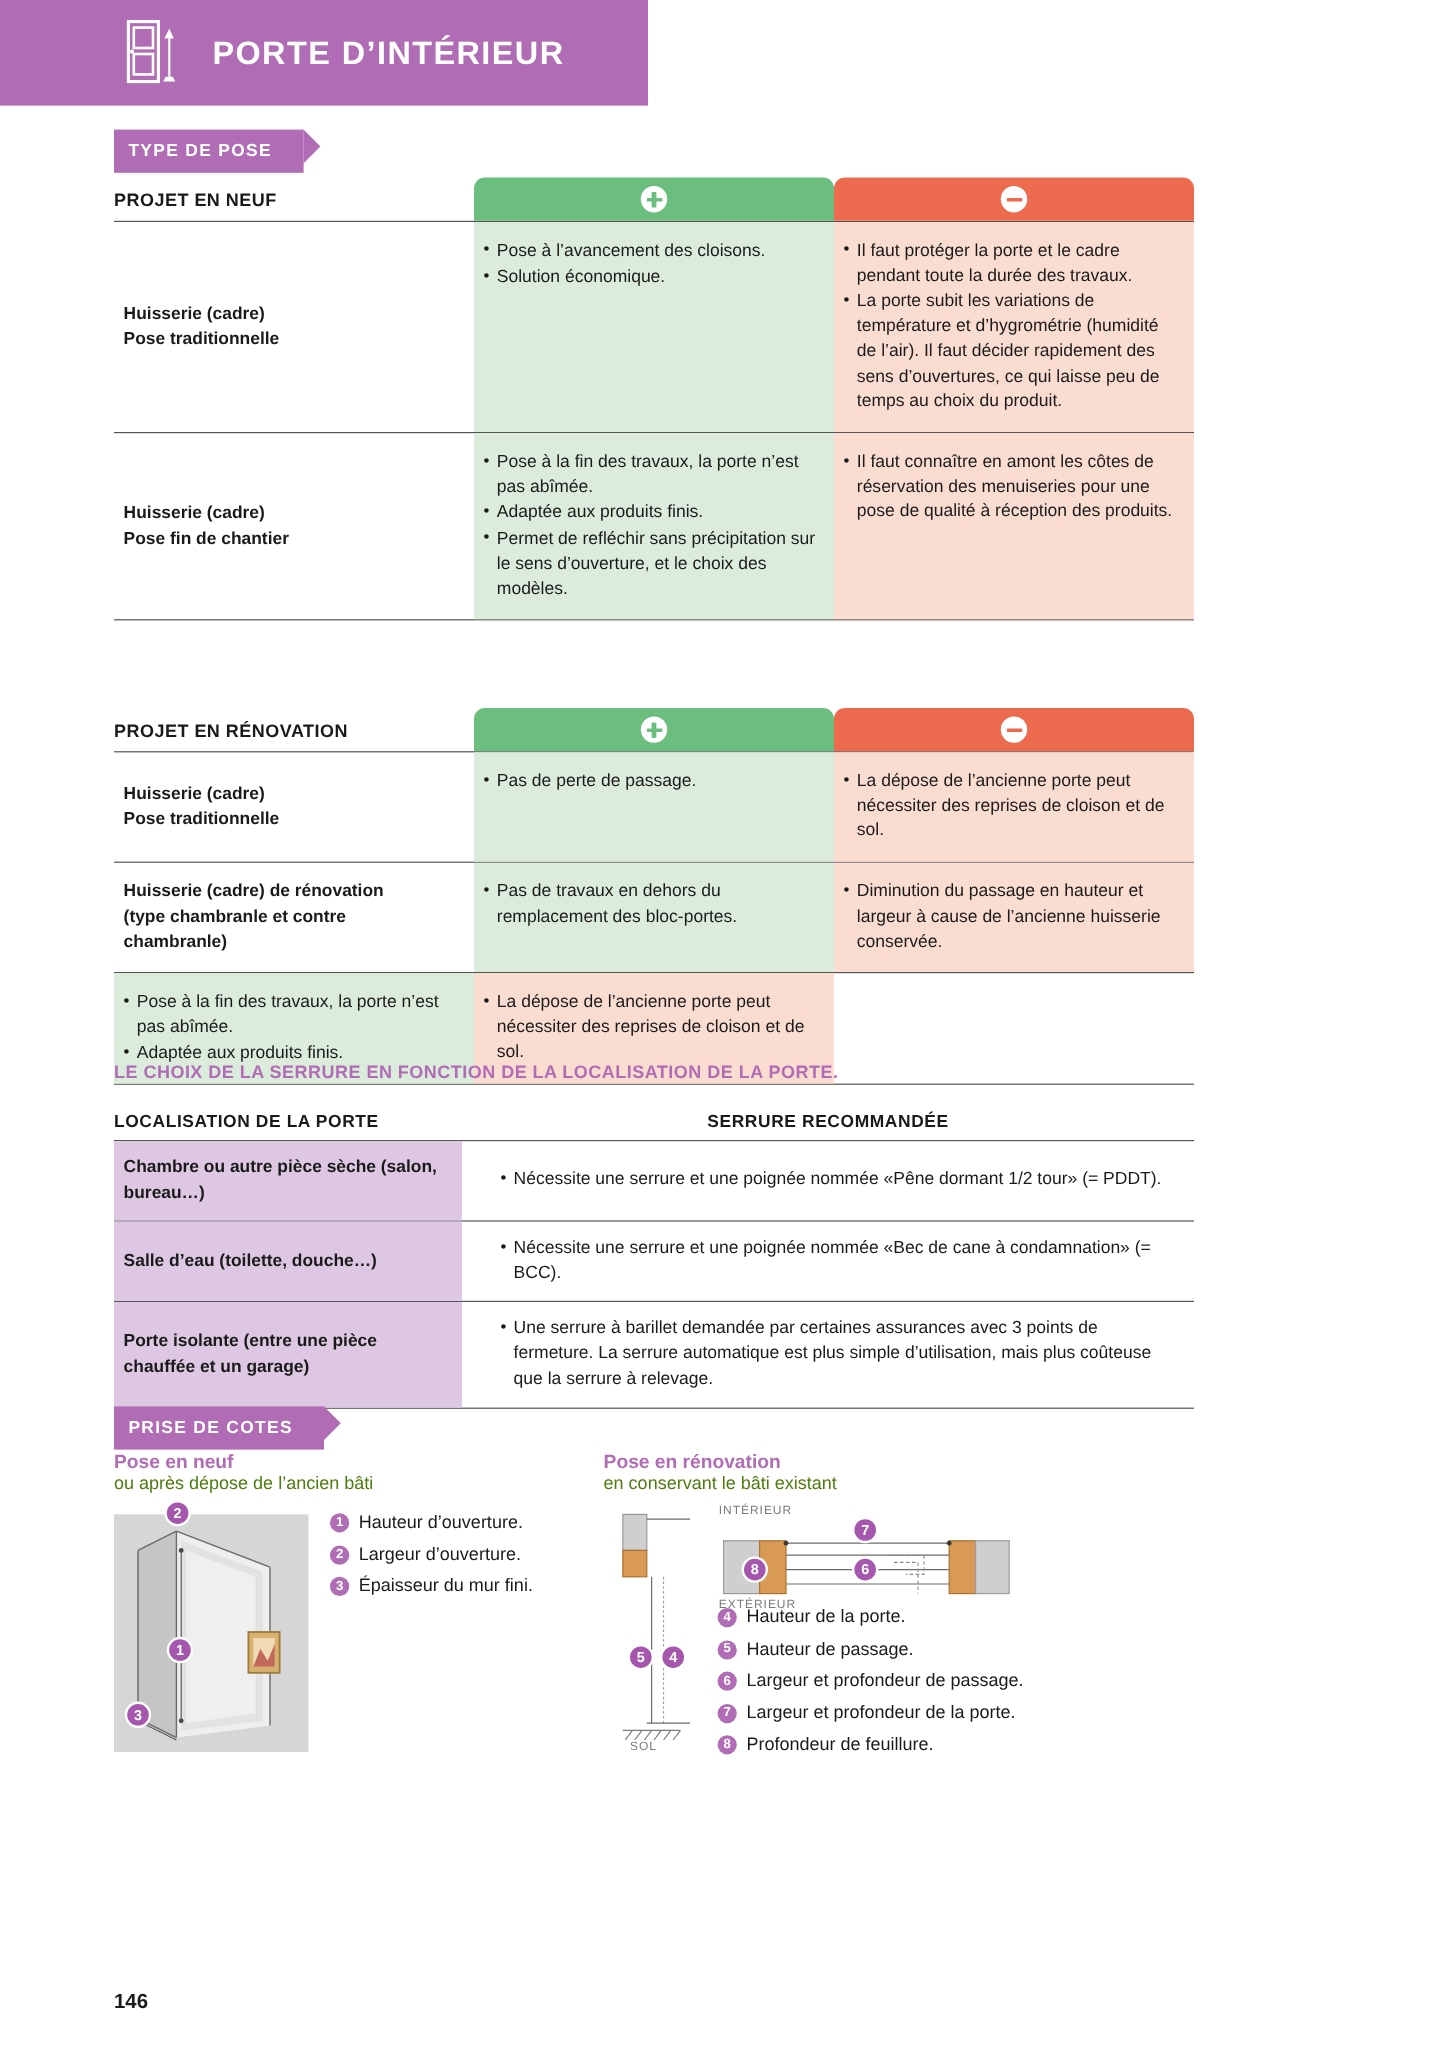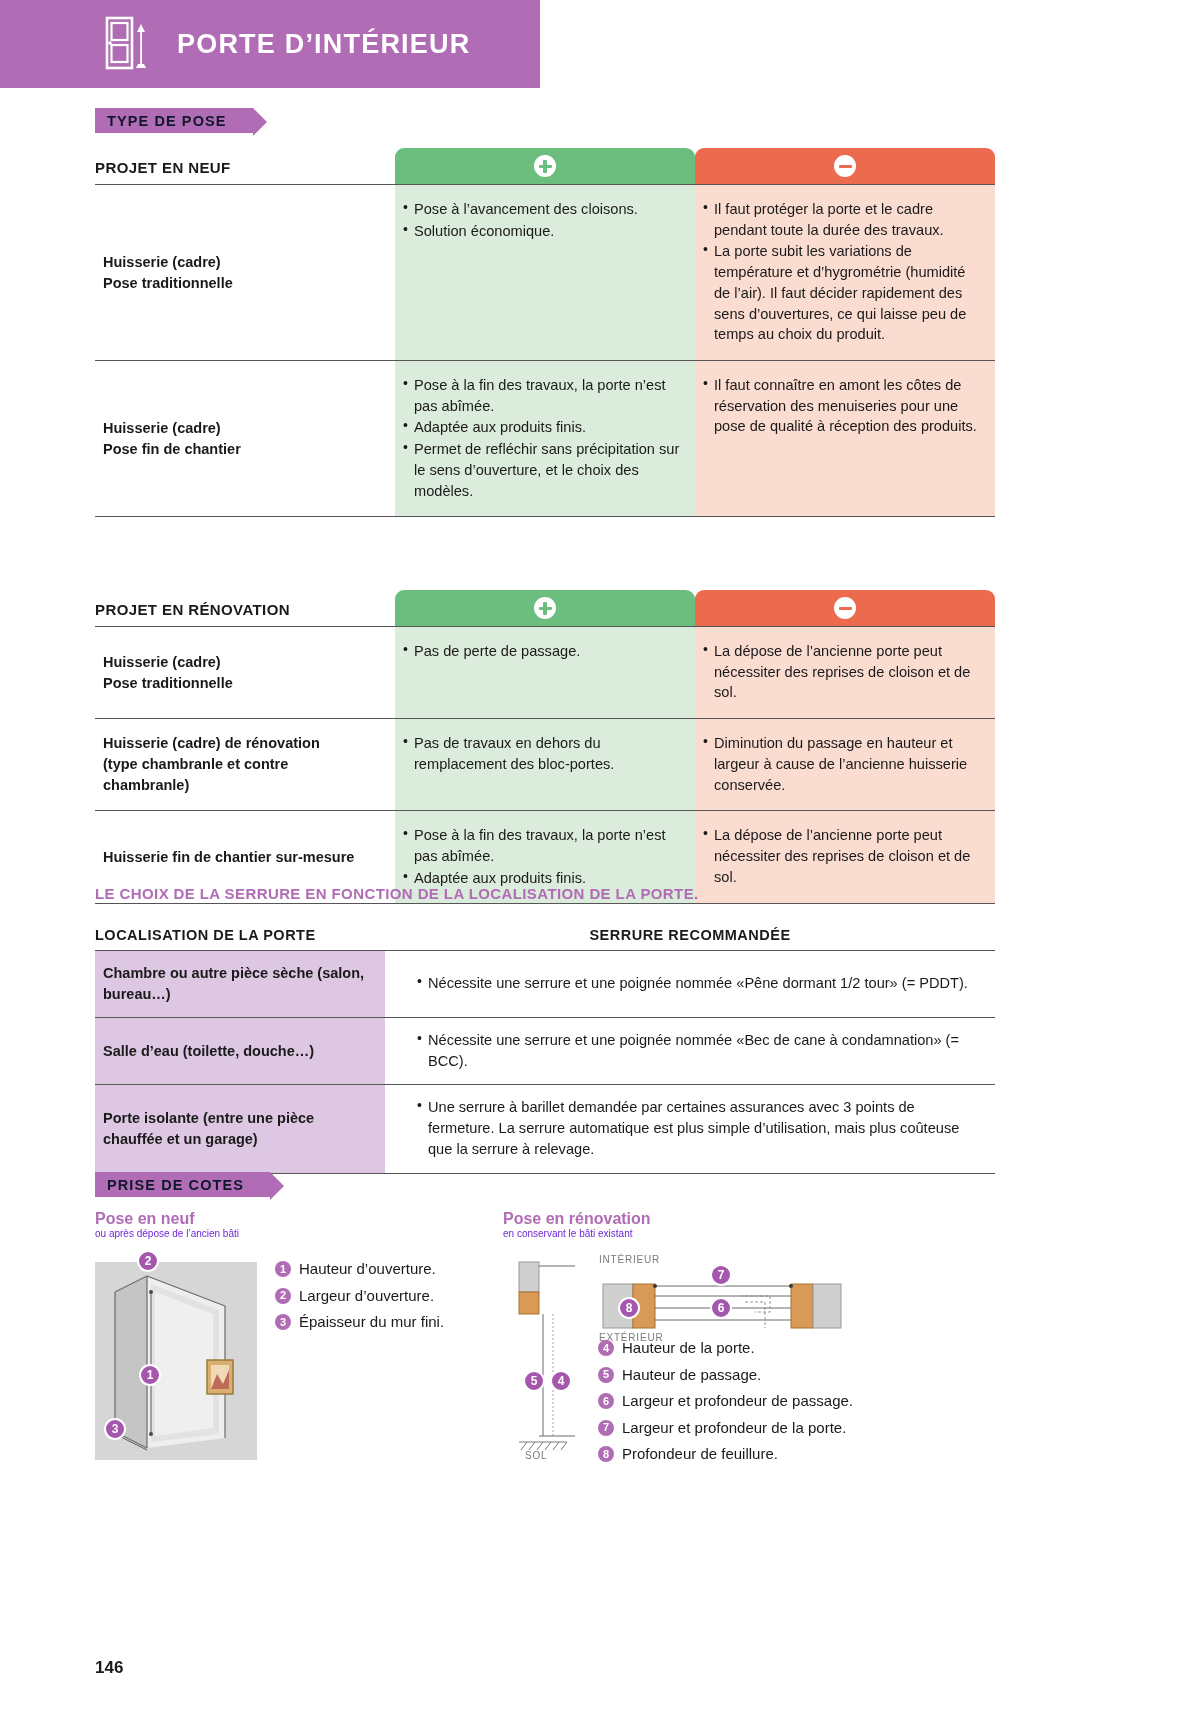--- a/index.html
+++ b/index.html
@@ -23,23 +23,23 @@
     color: #ffffff;
     font-size: 27px;
     font-weight: bold;
     letter-spacing: 1.2px;
     margin-left: 18px;
   }
   
   .section-tag {
     position: relative;
     display: inline-flex; align-items: center;
-    height: 25px;
+    height: 36px;
     background: #b06cb4;
-    color: #0f172a;
+    color: #ffffff;
     font-size: 14.5px;
     font-weight: bold;
     letter-spacing: 1.1px;
     padding: 0 26px 0 12px;
   }
   .section-tag::after {
     content: "";
     position: absolute; right: -14px; top: 0;
     width: 0; height: 0;
     border-top: 14.5px solid transparent;
@@ -110,21 +110,21 @@
   .sr-row { display: flex; border-top: 1.5px solid #555; min-height: 66px; }
   .sr-row.last { border-bottom: 1.5px solid #555; }
   .sr-loc {
     width: 290px; background: #ddc7e2; padding: 12px 0 12px 8px;
     font-size: 14.5px; font-weight: bold; line-height: 1.45;
     display: flex; align-items: center;
   }
   .sr-rec { flex: 1; padding: 12px 10px 12px 32px; display: flex; align-items: center; }
   
   .sub-title { color: #b06cb4; font-size: 16px; font-weight: bold; }
-  .sub-sub { font-size: 10px; color: #6d28d9; }
+  .sub-sub { font-size: 15px; color: #4d7c0f; }
   .legend-list { list-style: none; }
   .legend-list li {
     display: flex; align-items: flex-start;
     font-size: 15px; line-height: 1.5; margin-bottom: 4px;
   }
   .num-badge {
     flex: 0 0 auto;
     width: 16px; height: 16px; border-radius: 50%;
     background: #b06cb4; color: #fff;
     font-size: 11px; font-weight: bold;
@@ -267,25 +267,20 @@
       </ul>
     </div>
     <div class="pc-cons">
       <ul class="bl">
         <li>Diminution du passage en hauteur et largeur à cause de l’ancienne huisserie conservée.</li>
       </ul>
     </div>
   </div>
 
   <div class="pc-row">
-    <div class="pc-cat">
-      <div>
-        <div>Huisserie fin de chantier sur-mesure</div>
-      </div>
-    </div>
     <div class="pc-pros">
       <ul class="bl">
         <li>Pose à la fin des travaux, la porte n’est pas abîmée.</li>
         <li>Adaptée aux produits finis.</li>
       </ul>
     </div>
     <div class="pc-cons">
       <ul class="bl">
         <li>La dépose de l’ancienne porte peut nécessiter des reprises de cloison et de sol.</li>
       </ul>

